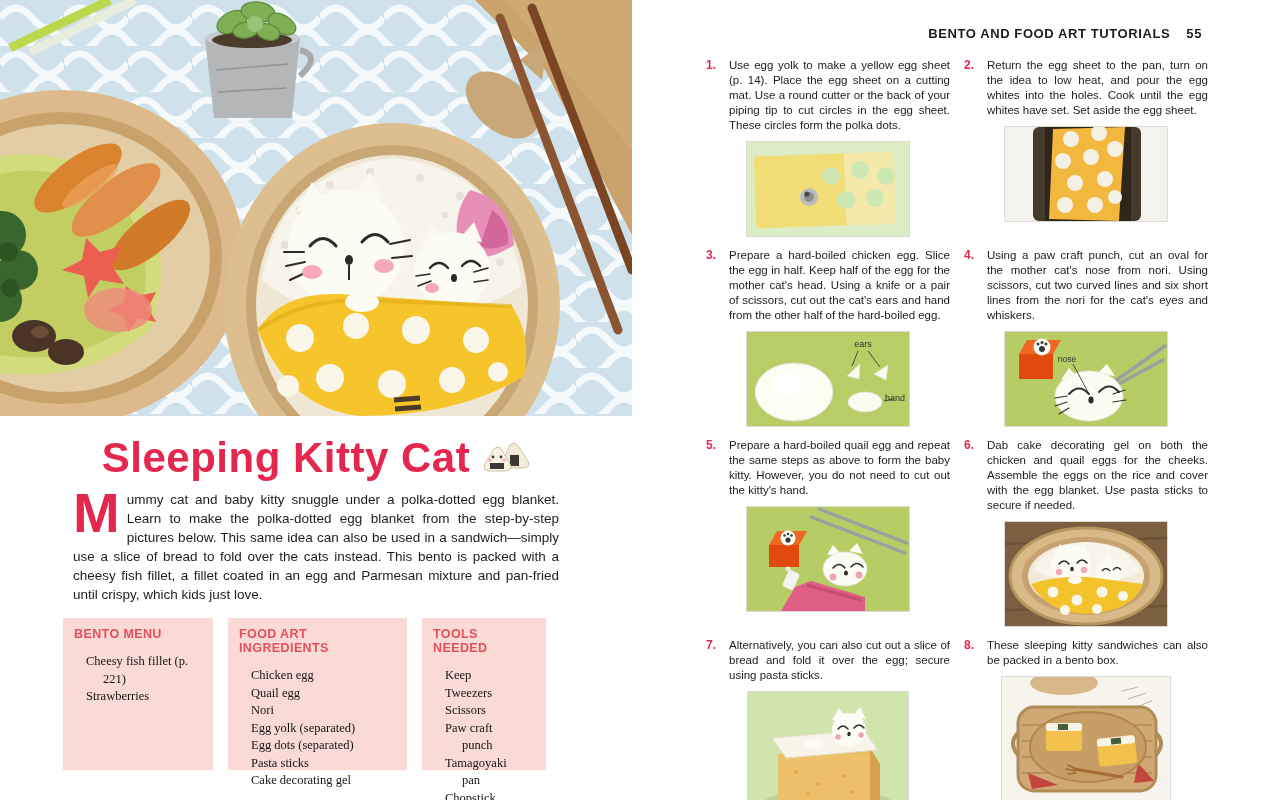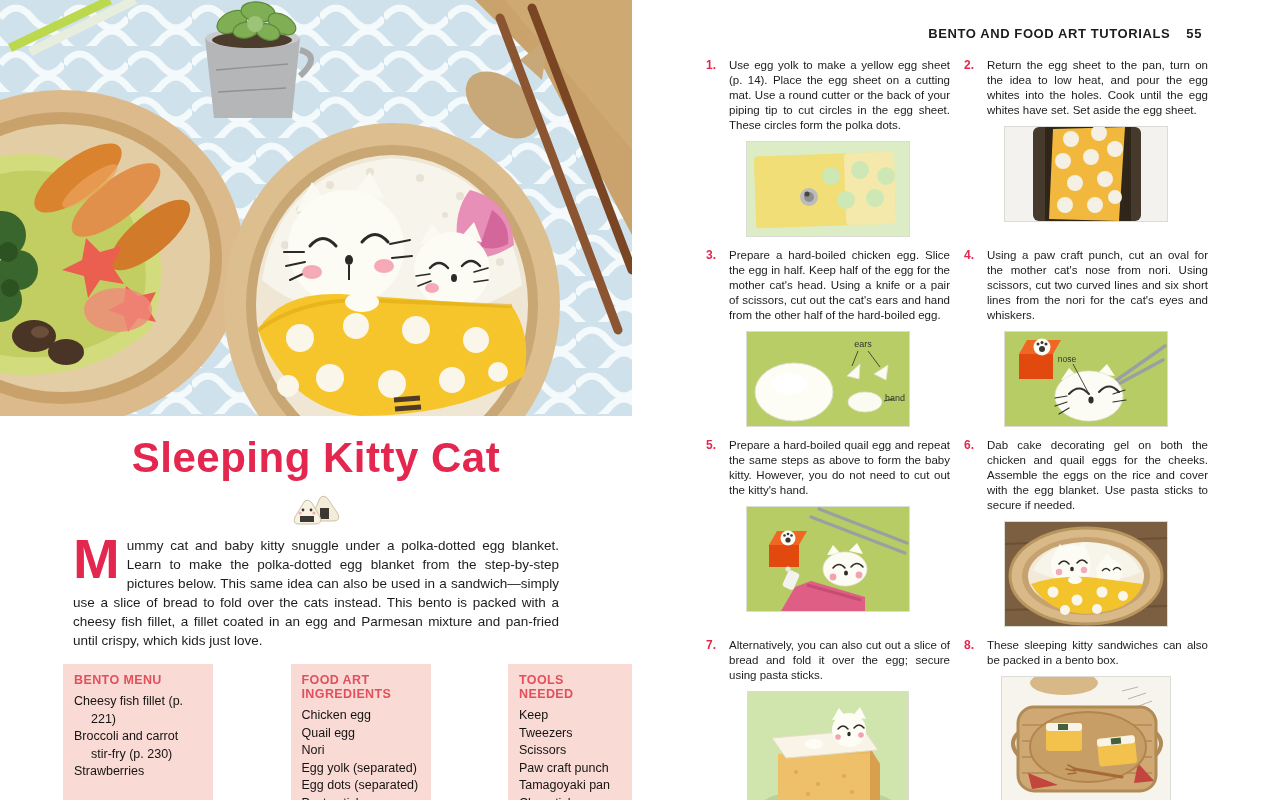--- a/index.html
+++ b/index.html
@@ -2,31 +2,31 @@
 <html><head>
 <meta charset="utf-8">
 <style>
   html,body{margin:0;padding:0;}
   body{width:1263px;height:800px;background:#ffffff;font-family:"Liberation Sans",sans-serif;overflow:hidden;}
   .page{position:relative;width:1263px;height:800px;background:#fff;}
 
   
   .left-col{position:absolute;left:0;top:0;width:632px;}
   .hero{display:block;width:632px;height:416px;}
-  .title-row{display:flex;justify-content:center;align-items:center;gap:12px;margin-top:18px;flex-direction:column;}
+  .title-row{display:flex;justify-content:center;align-items:center;gap:12px;margin-top:18px;}
   .title{color:#e3274e;font-size:42px;font-weight:bold;margin:0;letter-spacing:0.5px;}
   .intro{width:486px;margin:8px auto 0;font-size:13.5px;line-height:19px;text-align:justify;color:#1d1d1b;}
   .drop-cap{float:left;color:#e3274e;font-size:56px;line-height:42px;font-weight:bold;padding-right:7px;padding-top:2px;}
-  .boxes-row{display:flex;gap:32px;margin:14px 0 0 63px;justify-content:space-between;}
+  .boxes-row{display:flex;gap:15px;margin:14px 0 0 63px;}
   .info-box{background:#f9dad5;padding:9px 11px;height:152px;box-sizing:border-box;}
   .info-box.w1{width:150px;}
-  .info-box.w2{width:140px;}
+  .info-box.w2{width:179px;}
   .info-box.w3{width:124px;}
   .info-box h3{color:#e2505c;font-size:12.5px;margin:0 0 6px;letter-spacing:0.4px;font-weight:bold;}
-  .info-box ul{margin:0;padding:0;list-style:none;}
+  .info-box ul{margin:12px;padding:0;list-style:none;font-family:Liberation Serif, serif;}
   .info-box li{font-size:12.5px;line-height:17.5px;color:#141412;padding-left:17px;text-indent:-17px;}
 
   
   .right-col{position:absolute;left:706px;top:0;width:502px;}
   .page-header{display:flex;justify-content:flex-end;align-items:center;gap:16px;margin-top:26px;padding-right:6px;font-size:13px;font-weight:bold;color:#1c1c1c;letter-spacing:0.6px;}
   .steps{display:grid;grid-template-columns:244px 244px;column-gap:14px;margin-top:17px;}
   .step{margin-bottom:11px;}
   .step-body{position:relative;padding-left:23px;font-size:11.5px;line-height:15px;text-align:justify;color:#1c1c1a;}
   .step-num{position:absolute;left:0;top:0;color:#e3274e;font-weight:bold;font-size:12px;}
   .step-fig{display:block;margin:8px auto 0;border:1px solid #dcdcd6;background:#fff;}
@@ -221,21 +221,20 @@
       </svg>
     </div>
 
     <p class="intro"><span class="drop-cap">M</span><span>ummy cat and baby kitty snuggle under a polka-dotted egg blanket. Learn to make the polka-dotted egg blanket from the step-by-step pictures below. This same idea can also be used in a sandwich—simply use a slice of bread to fold over the cats instead. This bento is packed with a cheesy fish fillet, a fillet coated in an egg and Parmesan mixture and pan-fried until crispy, which kids just love.</span></p>
 
     <div class="boxes-row">
       <div class="info-box w1">
         <h3>BENTO MENU</h3>
         <ul>
           <li>Cheesy fish fillet (p. 221)</li>
-          <li>Broccoli and carrot stir-fry (p. 230)</li>
           <li>Strawberries</li>
         </ul>
       </div>
       <div class="info-box w2">
         <h3>FOOD ART INGREDIENTS</h3>
         <ul>
           <li>Chicken egg</li>
           <li>Quail egg</li>
           <li>Nori</li>
           <li>Egg yolk (separated)</li>

